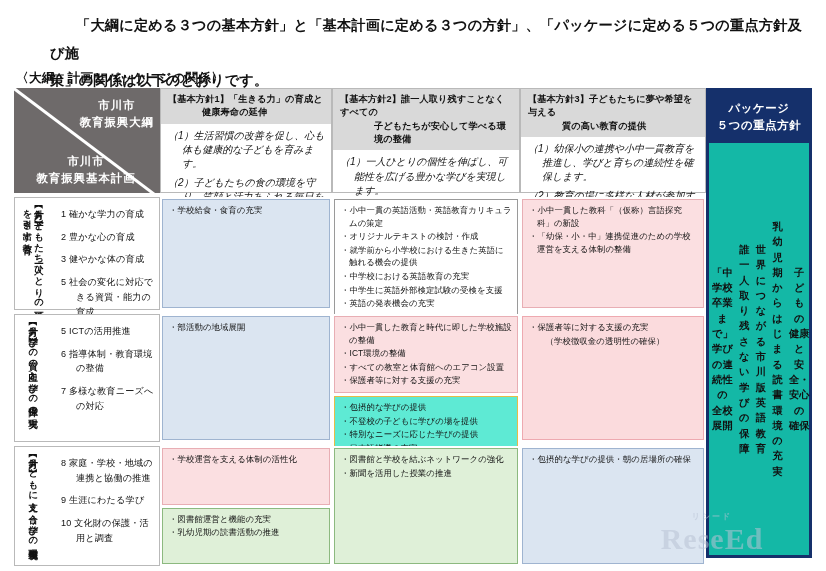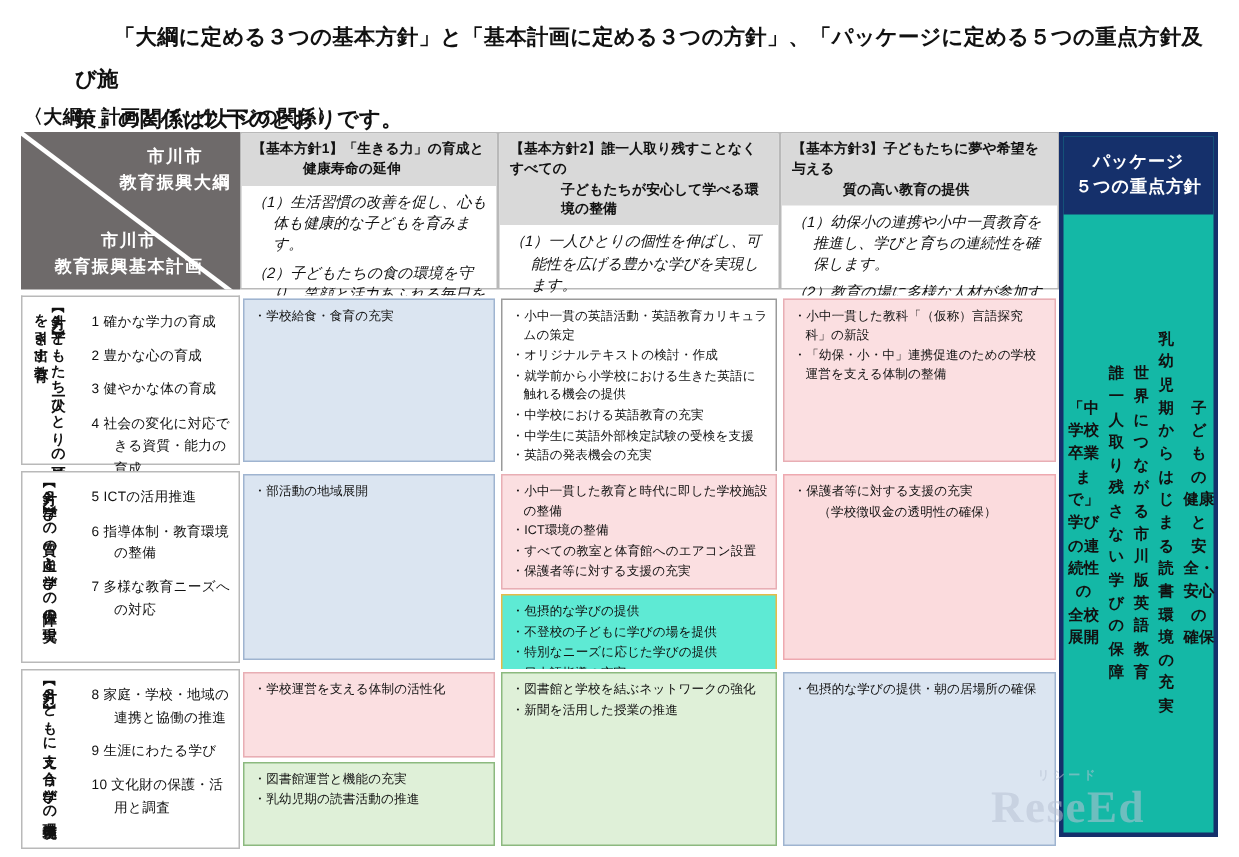--- a/index.html
+++ b/index.html
@@ -182,21 +182,21 @@
 
     <div class="gaprow"></div>
 
     <div class="vlabel">
       <span>【方針１】子どもたち一人ひとりの可能性を引き出す教育</span>
     </div>
     <div class="vitems">
       <p>1 確かな学力の育成</p>
       <p>2 豊かな心の育成</p>
       <p>3 健やかな体の育成</p>
-      <p>4 社会の変化に対応できる資質・能力の育成</p>
+      <p>5 社会の変化に対応できる資質・能力の育成</p>
     </div>
     <div class="cell">
       <div class="box b-blue fill">
         <p>・学校給食・食育の充実</p>
       </div>
     </div>
     <div class="cell">
       <div class="box b-grey" style="flex:1">
         <p>・小中一貫の英語活動・英語教育カリキュラムの策定</p>
         <p>・オリジナルテキストの検討・作成</p>

